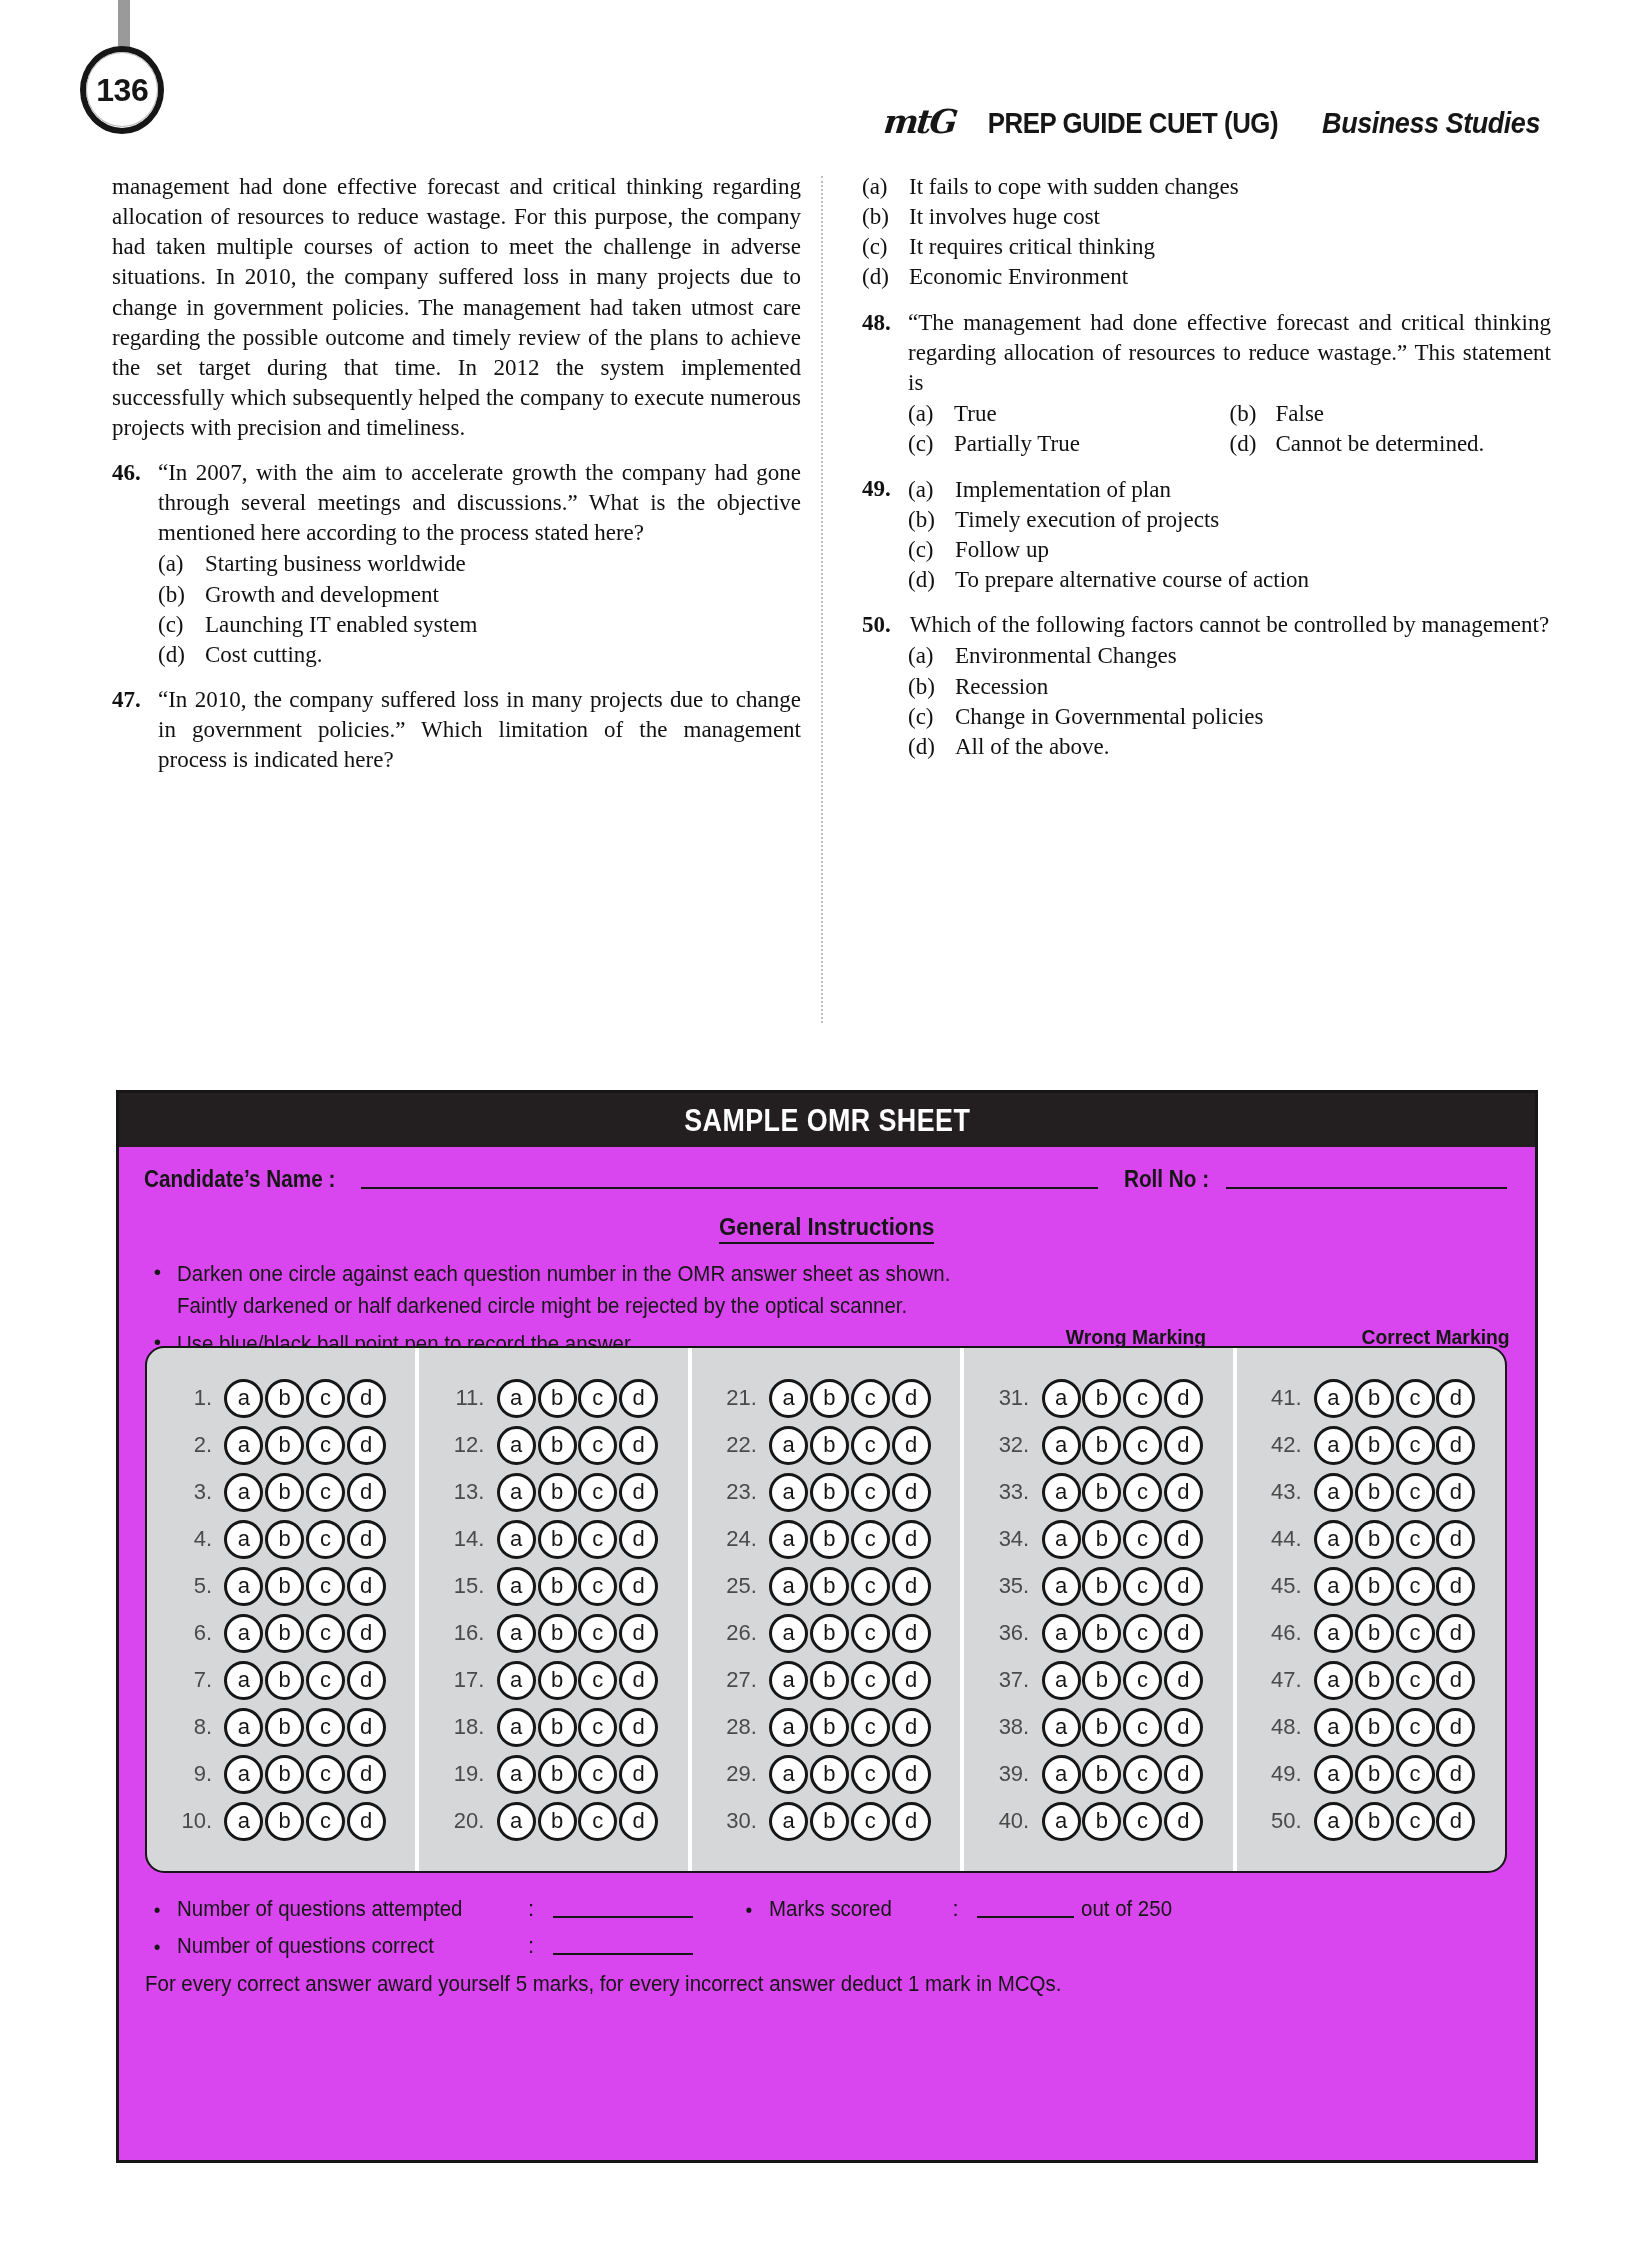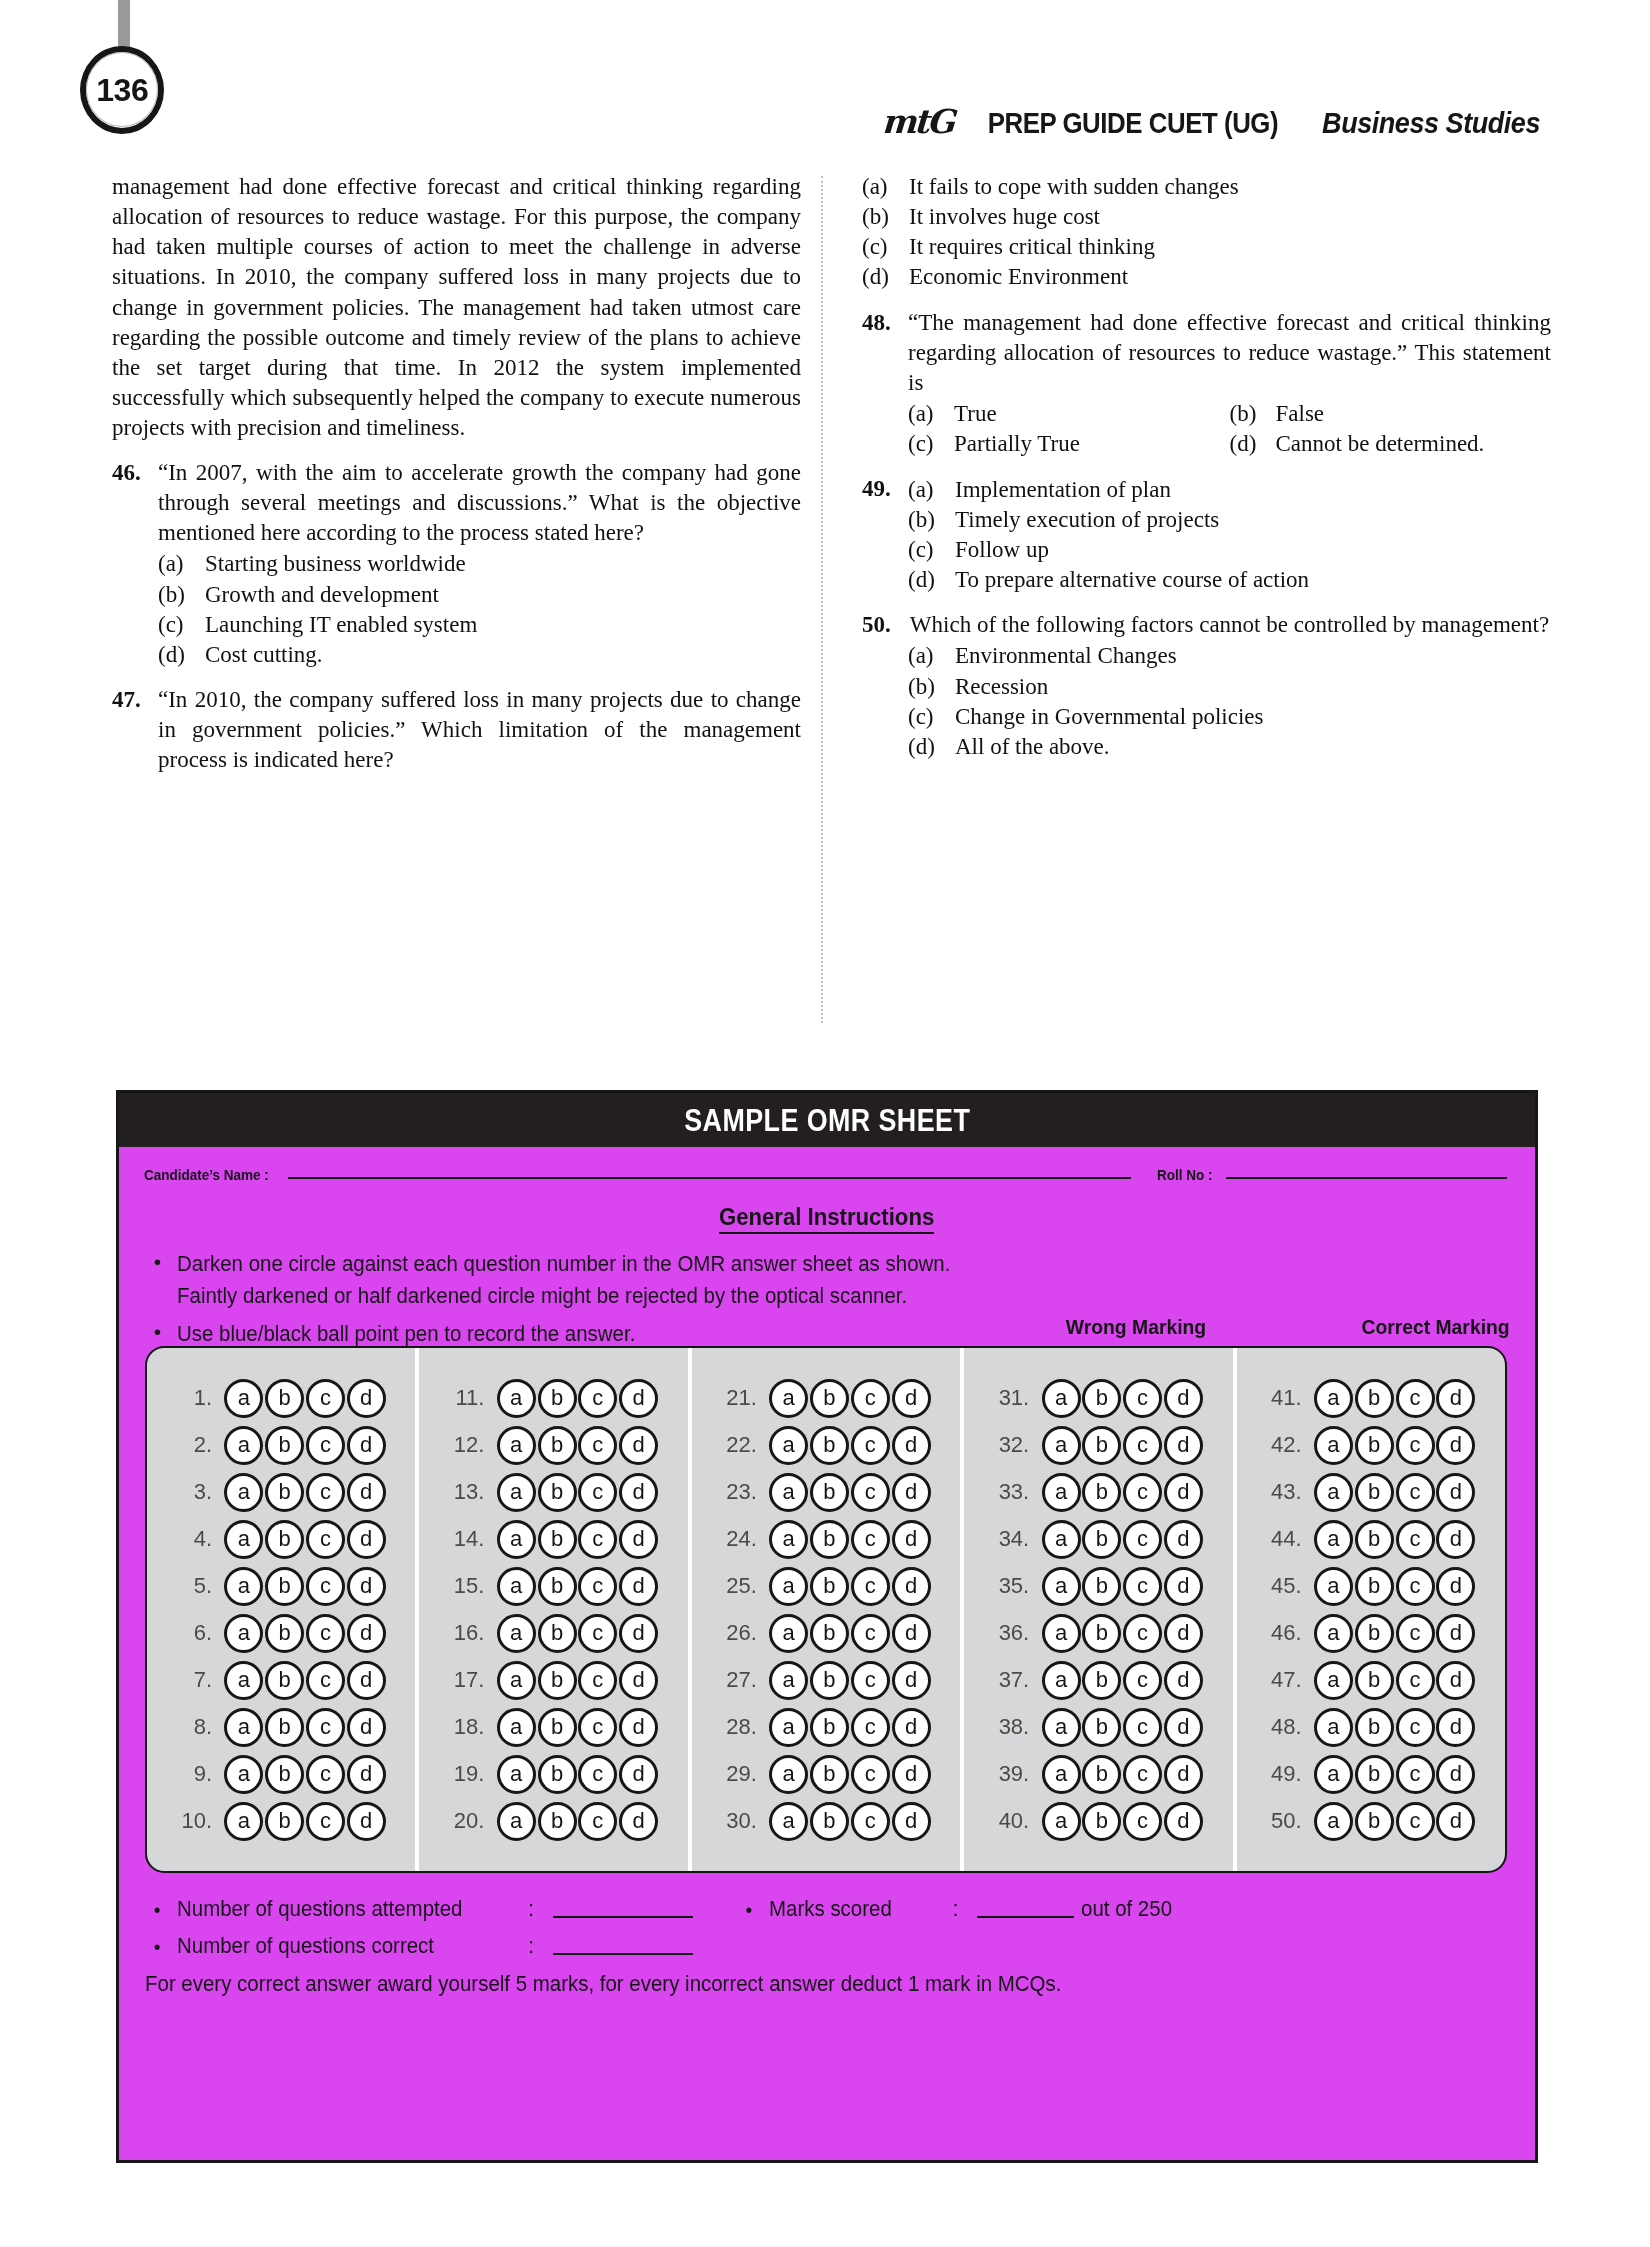--- a/index.html
+++ b/index.html
@@ -192,21 +192,21 @@
     color: #ffffff;
     letter-spacing: 0.5px;
     transform: scaleX(0.84);
   }
 
   .cand-row {
     display: flex;
     align-items: flex-end;
     padding: 19.3px 24.6px 0 24.6px;
     font-family: "Liberation Sans", sans-serif;
-    font-size: 15px;
+    font-size: 23px;
     font-weight: 700;
     color: #161616;
   }
   .cand-lbl { white-space: nowrap; transform: scaleX(0.9); transform-origin: left bottom; }
   .rule { border-bottom: 2.2px solid #161616; height: 0.9px; }
   .cand-rule { flex: 1; margin: 0 5.3px 4.4px 5.3px; }
   .roll-lbl { white-space: nowrap; margin-left: 21px; transform: scaleX(0.9); transform-origin: left bottom; }
   .roll-rule { width: 281px; margin: 0 3.5px 4.4px 7px; }
 
   .gi-title-wrap {

